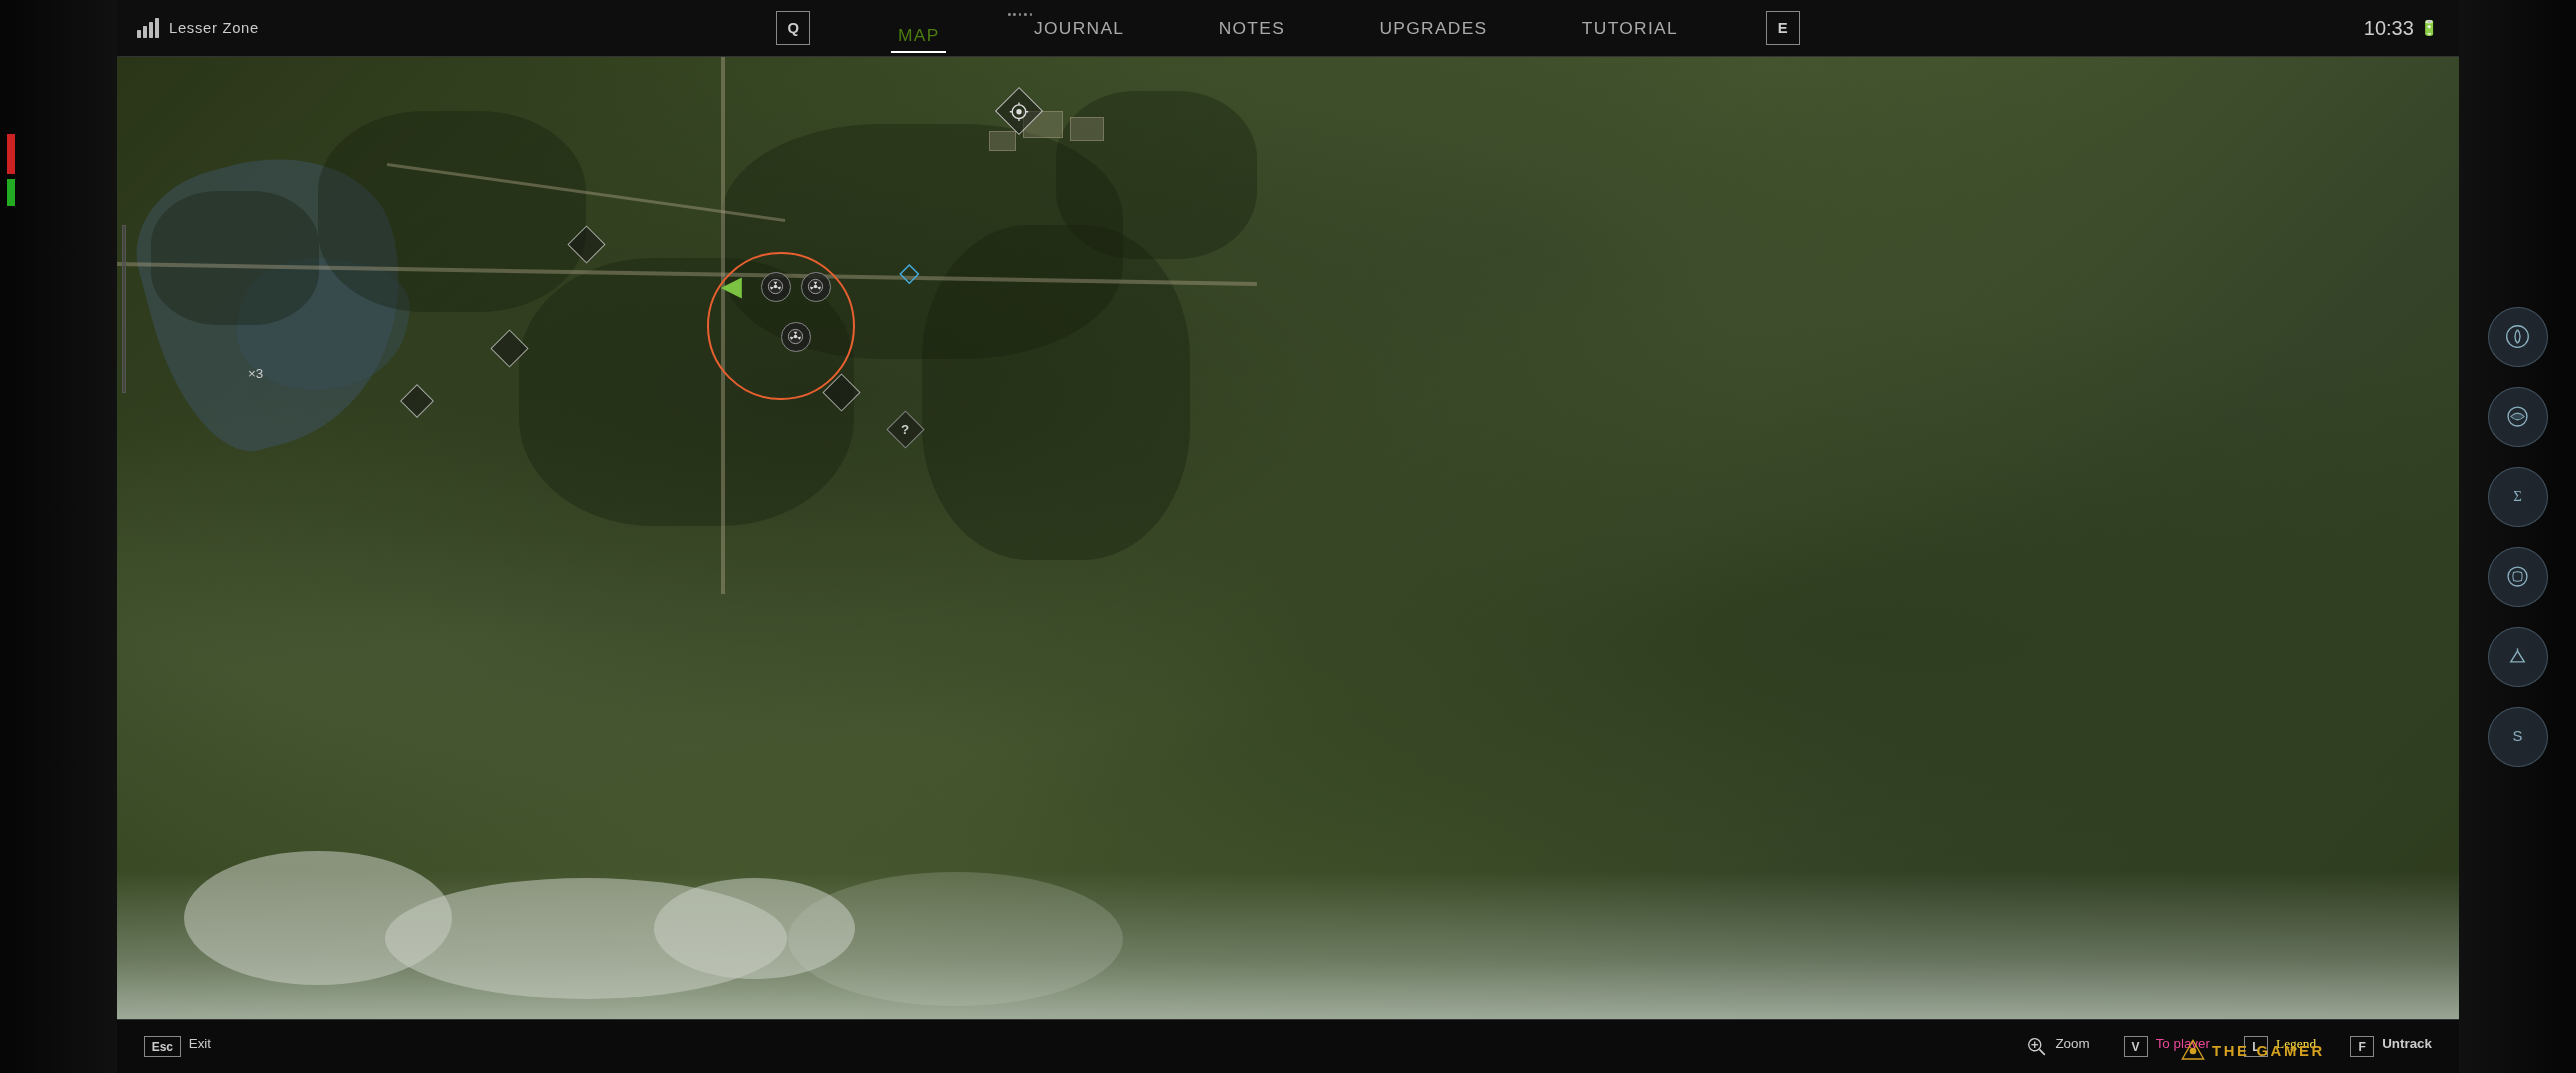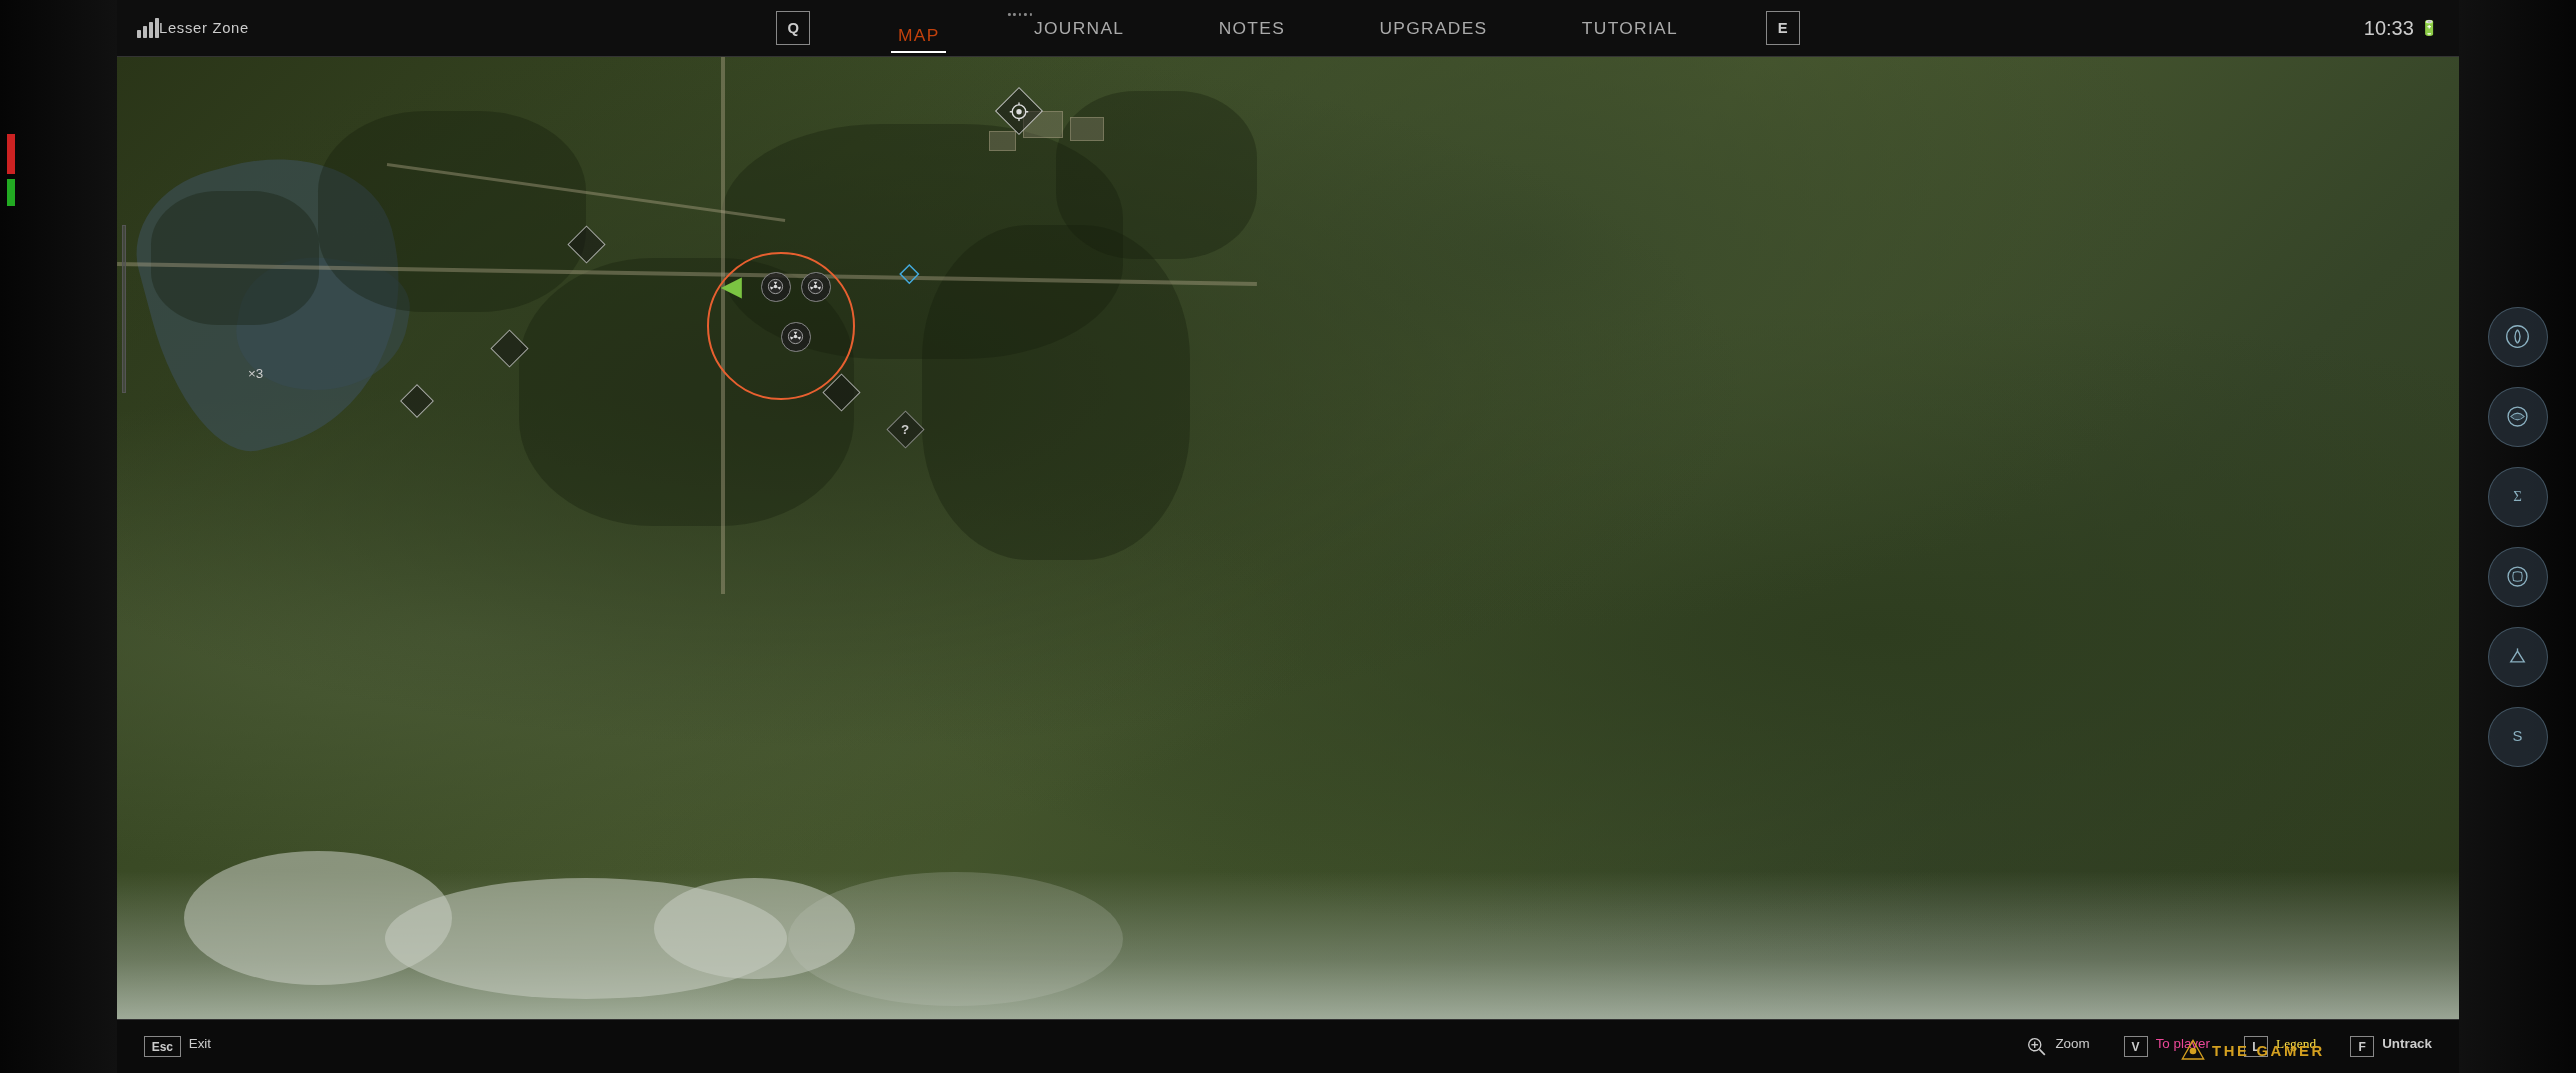--- a/index.html
+++ b/index.html
@@ -57,21 +57,21 @@
       color: #aaa;
       font-size: 17.4px;
       letter-spacing: 1.3px;
       text-transform: uppercase;
       cursor: pointer;
       padding: 3.4px 6.7px;
       position: relative;
     }
 
     .nav-item.active {
-      color: #c2410c;
+      color: #4d7c0f;
       margin-top: 15px;
     }
 
     .nav-item.active::after {
       content: '';
       position: absolute;
       bottom: -3.4px;
       left: 0;
       right: 0;
       height: 1.3px;
@@ -375,21 +375,21 @@
   </div>
   <div class="hud-button">
     <svg width="27" height="27" viewBox="0 0 40 40" style="font-size:28px">
       <text x="20" y="27" text-anchor="middle" fill="#8ab0c0" font-size="22" font-family="sans-serif">S</text>
     </svg>
   </div>
 </div>
 
 <div class="nav-bar">
 
-  <div style="position:absolute; left:20px; top:0; height:100%; display:flex; align-items:center; ">
+  <div style="position:absolute; left:20px; top:0; height:100%; display:flex; align-items:center; gap:10px;">
     <div style="display:flex; align-items:flex-end; gap:2px;">
       <div style="width:4px; height:8px; background:#bbb; border-radius:0.7px;"></div>
       <div style="width:4px; height:12px; background:#bbb; border-radius:0.7px;"></div>
       <div style="width:4px; height:16px; background:#bbb; border-radius:0.7px;"></div>
       <div style="width:4px; height:20px; background:#bbb; border-radius:0.7px;"></div>
     </div>
     <span style="color:#ccc; font-size:14.8px; letter-spacing:0.7px;">Lesser Zone</span>
   </div>
 
   <div style="position:absolute; left:50%; transform:translateX(-50%) translateX(-268px); top:13.4px; display:flex; gap:2.7px;">

